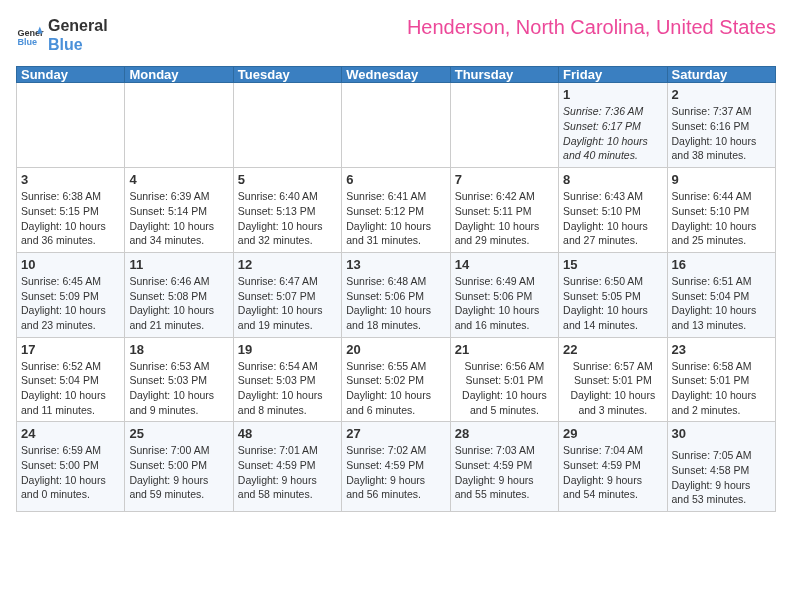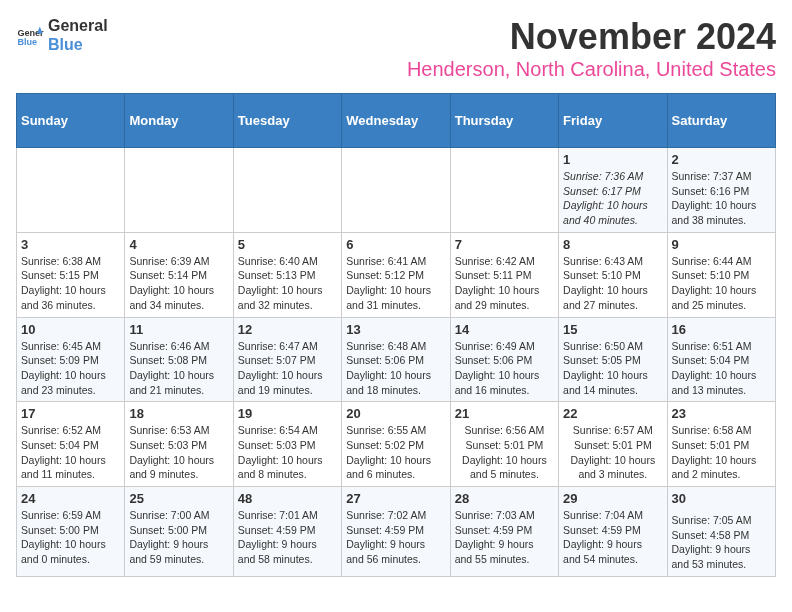--- a/index.html
+++ b/index.html
@@ -40,21 +40,21 @@
     table {
       width: 100%;
       border-collapse: collapse;
       table-layout: fixed;
     }
     thead tr th {
       background: #3a7fc1;
       color: #fff;
       font-size: 13px;
       font-weight: bold;
-      padding: 19px 4px;
+      padding: 0 4px;
       text-align: left;
       border: 1px solid #2d6aa0;
     }
     tbody tr td {
       vertical-align: top;
       font-size: 11px;
       color: #333;
       border: 1px solid #ccc;
       padding: 4px 4px;
       height: 80px;
@@ -88,21 +88,20 @@
       <text x="2" y="22" font-size="13" font-weight="bold" fill="#333">General</text>
       <text x="2" y="34" font-size="13" font-weight="bold" fill="#4a90d9">Blue</text>
       <polygon points="34,8 38,18 30,18" fill="#4a90d9"></polygon>
     </svg>
     <div style="display:flex; flex-direction:column; line-height:1.2;">
       <span style="font-size:16px; font-weight:bold; color:#333;">General</span>
       <span style="font-size:16px; font-weight:bold; color:#4a90d9;">Blue</span>
     </div>
   </div>
   <div class="title-block">
-    <div class="month-title">November 2024</div>
     <div class="location-title">Henderson, North Carolina, United States</div>
   </div>
 </div>
 
 <table>
   <thead>
     <tr id="header-row">
         <th>Sunday</th>
         <th>Monday</th>
         <th>Tuesday</th>

